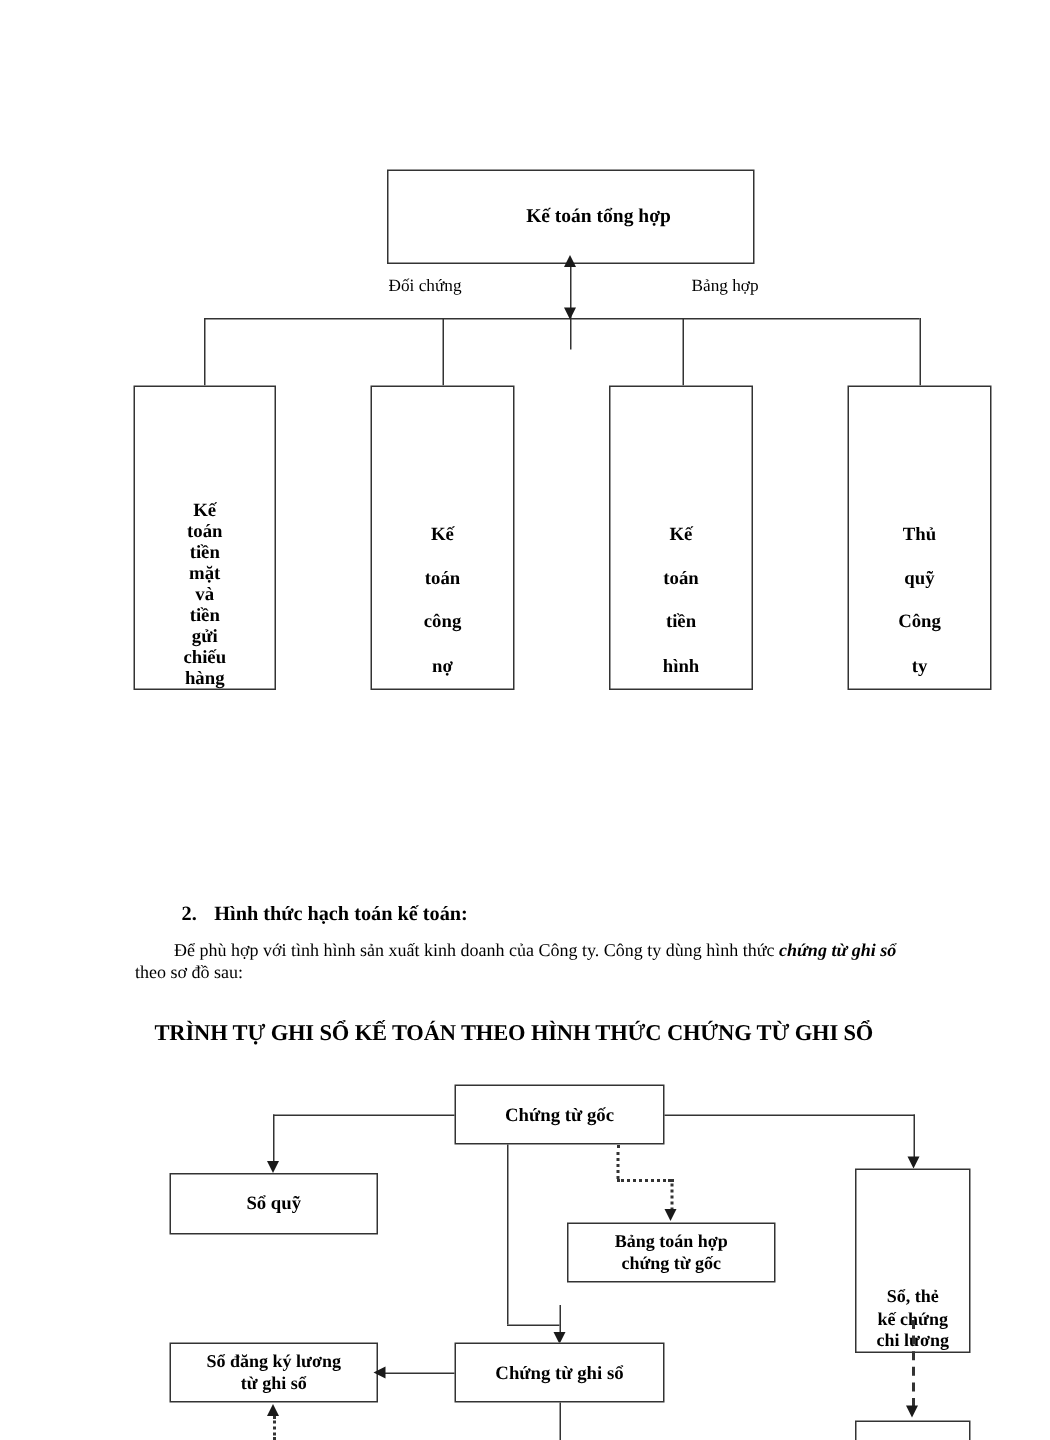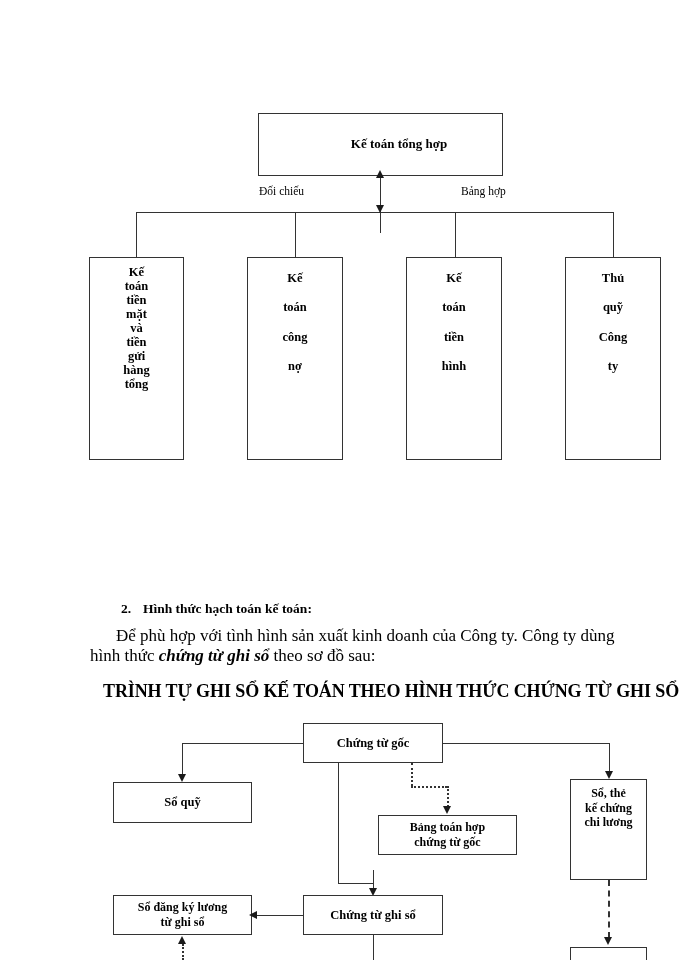--- a/index.html
+++ b/index.html
@@ -20,21 +20,21 @@
     left: 0; top: 0;
     width: 700px; height: 960px;
   }
   
   .box {
     position: absolute;
     box-sizing: border-box;
     border: 1px solid #333333;
     background: #ffffff;
     display: flex;
-    align-items: flex-start;
+    align-items: flex-end;
     justify-content: center;
     text-align: center;
     font-weight: bold;
     color: #000;
     line-height: 1.15;
   }
   .box.center-v { align-items: center; }
   .box .lines { display: block; }
   .box .lines span { display: block; }
 
@@ -81,30 +81,30 @@
     white-space: nowrap;
   }
   .heading-num {
     position: absolute;
     font-weight: bold;
     font-size: 13.5px;
     white-space: nowrap;
   }
   .para {
     position: absolute;
-    font-size: 17px;
+    font-size: 12px;
     width: 530px;
     text-align: left;
   }
   .para .indent { display: inline-block; width: 26px; }
   .ital { font-style: italic; font-weight: bold; }
   .diagram-title {
     position: absolute;
     font-weight: bold;
-    font-size: 18px;
+    font-size: 15px;
     white-space: nowrap;
     letter-spacing: -0.1px;
   }
 
   
   .fs-top   { font-size: 13px; }
   .fs-col2  { font-size: 12.5px; line-height: 2.35; }
   .fs-col1  { font-size: 12.5px; line-height: 1.12; }
   .fs-b2    { font-size: 12.5px; }
   .fs-small { font-size: 12px; line-height: 1.22; }
@@ -116,43 +116,43 @@
 
   <div>
 
     <div class="box center-v fs-top" style="left:258px; top:113px; width:245px; height:63px;padding-left:37px;">
       <span>Kế toán tổng hợp</span>
     </div>
 
     <div class="vline" style="left:380px; top:176px; height:57px;"></div>
     <div class="arrow-up" style="left:376px; top:170px;"></div>
 
-    <div class="conn-label" style="left:259px; top:185px;">Đối chiếu</div>
+    <div class="conn-label" style="left:259px; top:185px;">Đối chứng</div>
     <div class="conn-label" style="left:461px; top:185px;">Bảng hợp</div>
 
     <div class="hline" style="left:136px; top:212px; width:477px;"></div>
 
     <div class="arrow-down" style="left:376px; top:205px;"></div>
 
     <div class="vline" style="left:136px; top:212px; height:45px;"></div>
     <div class="vline" style="left:295px; top:212px; height:45px;"></div>
     <div class="vline" style="left:455px; top:212px; height:45px;"></div>
     <div class="vline" style="left:613px; top:212px; height:45px;"></div>
 
     <div class="box fs-col1" style="left:89px; top:257px; width:95px; height:203px; padding-top:7px;">
       <span class="lines">
         <span>Kế</span>
         <span>toán</span>
         <span>tiền</span>
         <span>mặt</span>
         <span>và</span>
         <span>tiền</span>
         <span>gửi</span>
+        <span>chiếu</span>
         <span>hàng</span>
-        <span>tổng</span>
       </span>
     </div>
 
     <div class="box fs-col2" style="left:247px; top:257px; width:96px; height:203px; padding-top:6px;">
       <span class="lines">
         <span>Kế</span>
         <span>toán</span>
         <span>công</span>
         <span>nợ</span>
       </span>
@@ -219,21 +219,21 @@
       <span>Sổ quỹ</span>
     </div>
 
     <div class="box center-v fs-small" style="left:378px; top:815px; width:139px; height:40px;">
       <span class="lines">
         <span>Bảng toán hợp</span>
         <span>chứng từ gốc</span>
       </span>
     </div>
 
-    <div class="box fs-small" style="left:570px; top:779px; width:77px; height:101px; padding-top:6px;">
+    <div class="box fs-small" style="left:570px; top:779px; width:77px; height:123px; padding-top:6px;">
       <span class="lines">
         <span>Sổ, thẻ</span>
         <span>kế chứng</span>
         <span>chi lương</span>
       </span>
     </div>
 
     <div class="vline dashed" style="left:608px; top:880px; height:58px;"></div>
     <div class="arrow-down" style="left:604px; top:937px;"></div>
     <div class="box" style="left:570px; top:947px; width:77px; height:30px;"></div>

